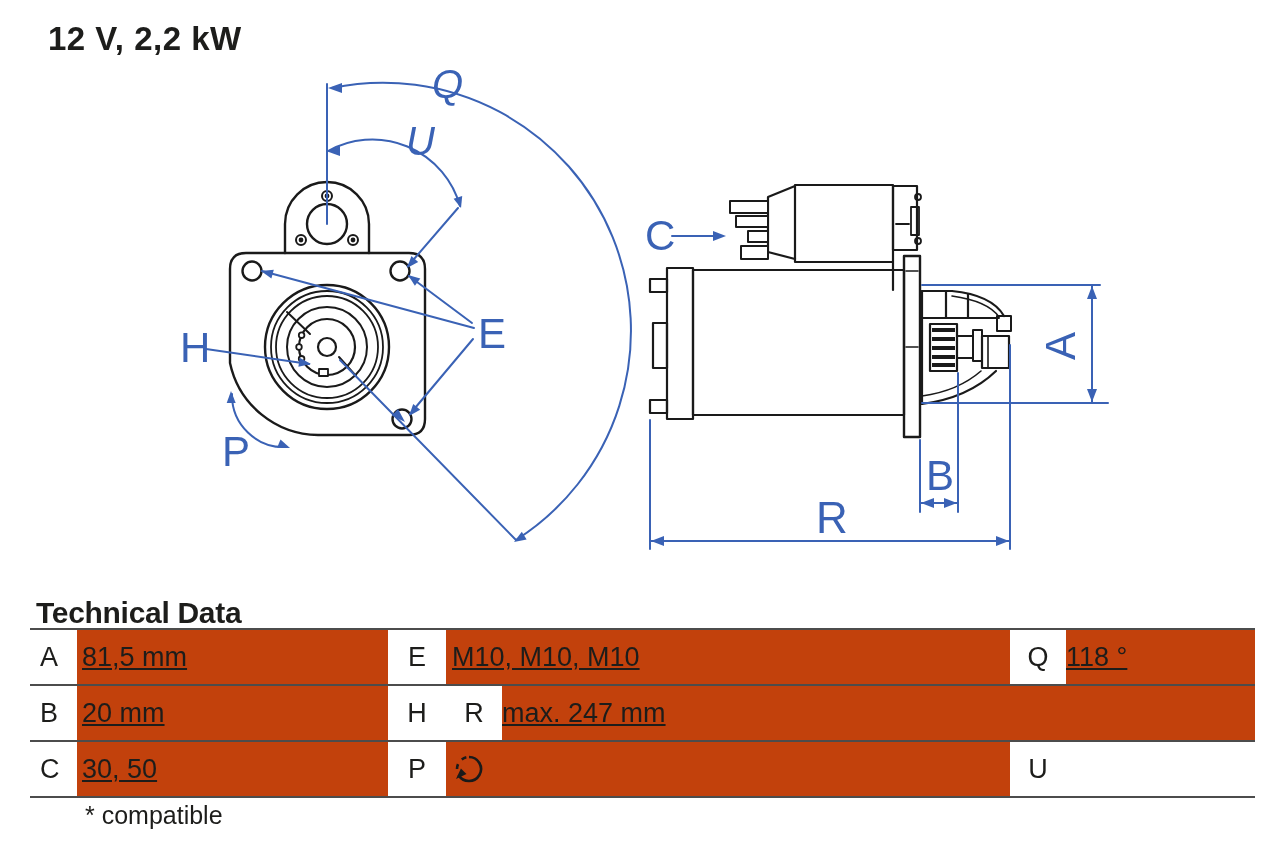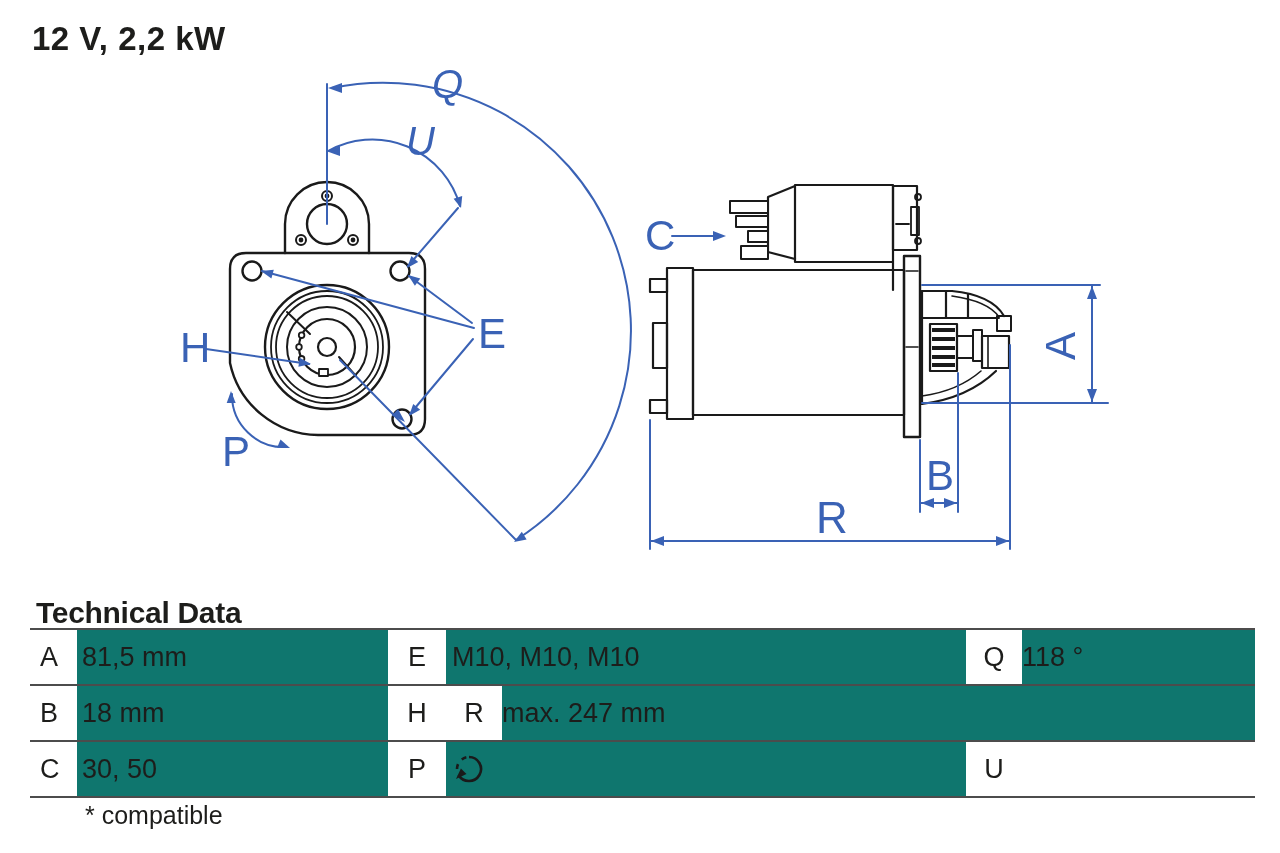--- a/index.html
+++ b/index.html
@@ -1,29 +1,29 @@
 <!DOCTYPE html>
 <html><head>
 <meta charset="utf-8">
 <style>
   html,body{margin:0;padding:0;background:#ffffff;}
   .page{position:relative;width:1280px;height:853px;background:#fff;overflow:hidden;
         font-family:"Liberation Sans", sans-serif;color:#1d1d1b;}
-  .title{position:absolute;left:32px;top:20px;font-size:33px;font-weight:700;letter-spacing:.5px;}
+  .title{position:absolute;left:48px;top:20px;font-size:33px;font-weight:700;letter-spacing:.5px;}
   .diagram-svg{position:absolute;left:0;top:0;}
   .tech-heading{position:absolute;left:36px;top:596px;font-size:30px;font-weight:700;letter-spacing:-.3px;}
   .data-table{position:absolute;left:30px;top:628px;width:1225px;border-bottom:2px solid #4c4c4c;}
   .t-row{display:flex;height:54px;border-top:2px solid #4c4c4c;font-size:27px;}
   .cell{display:flex;align-items:center;}
   .kc{background:#ffffff;}
-  .vc{background:#0f766e;}
+  .vc{background:#c2410c;text-decoration:underline;}
   .kc1{width:47px;padding-left:10px;box-sizing:border-box;}
   .vc1{width:311px;padding-left:5px;box-sizing:border-box;}
   .kc2{width:58px;justify-content:center;}
-  .vc2{width:520px;padding-left:6px;box-sizing:border-box;}
+  .vc2{width:564px;padding-left:6px;box-sizing:border-box;}
   .kc3{width:56px;justify-content:center;}
   .vc3{flex:1;box-sizing:border-box;}
   .footnote{position:absolute;left:85px;top:801px;font-size:25px;}
   .lbltxt{font-family:"Liberation Sans",sans-serif;font-weight:100;fill:#3a62b5;}
 </style>
 </head>
 <body>
 
 <div class="page">
 
@@ -192,21 +192,21 @@
     <div class="t-row">
       <div class="cell kc kc1">A</div>
       <div class="cell vc vc1">81,5 mm</div>
       <div class="cell kc kc2">E</div>
       <div class="cell vc vc2">M10, M10, M10</div>
       <div class="cell kc kc3">Q</div>
       <div class="cell vc vc3">118 °</div>
     </div>
     <div class="t-row">
       <div class="cell kc kc1">B</div>
-      <div class="cell vc vc1">18 mm</div>
+      <div class="cell vc vc1">20 mm</div>
       <div class="cell kc kc2">H</div>
       <div class="cell kc kc3">R</div>
       <div class="cell vc vc3">max. 247 mm</div>
     </div>
     <div class="t-row">
       <div class="cell kc kc1">C</div>
       <div class="cell vc vc1">30, 50</div>
       <div class="cell kc kc2">P</div>
       <div class="cell vc vc2">
         <svg width="34" height="34" viewBox="0 0 34 34">

